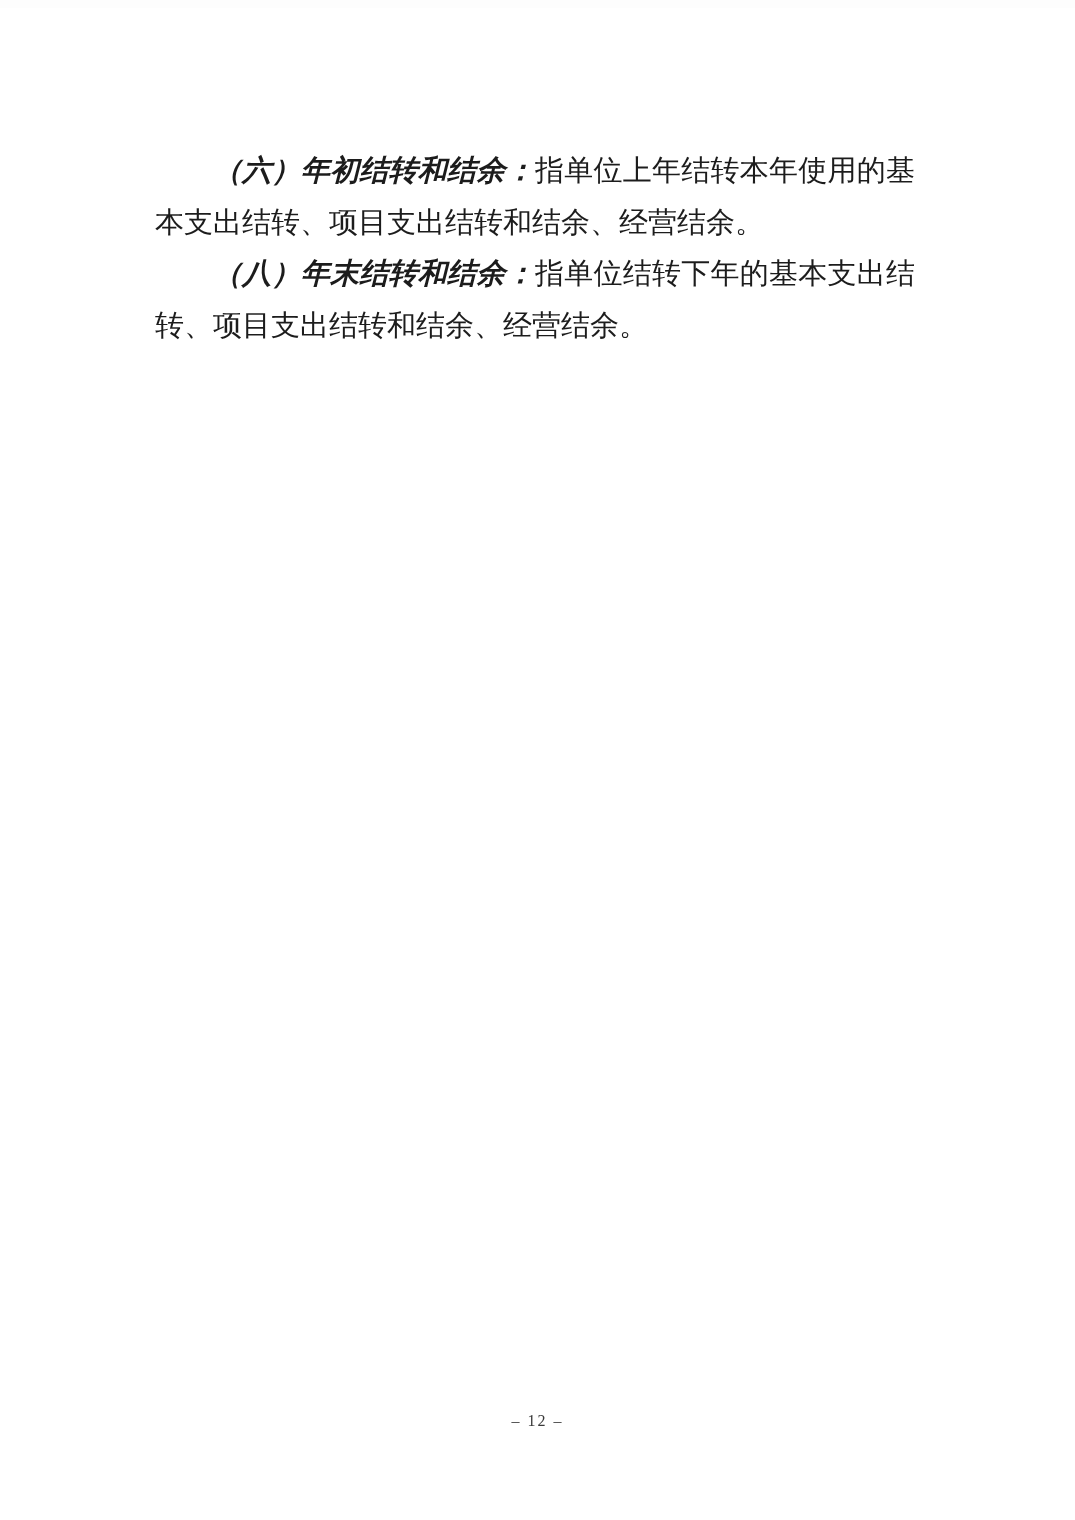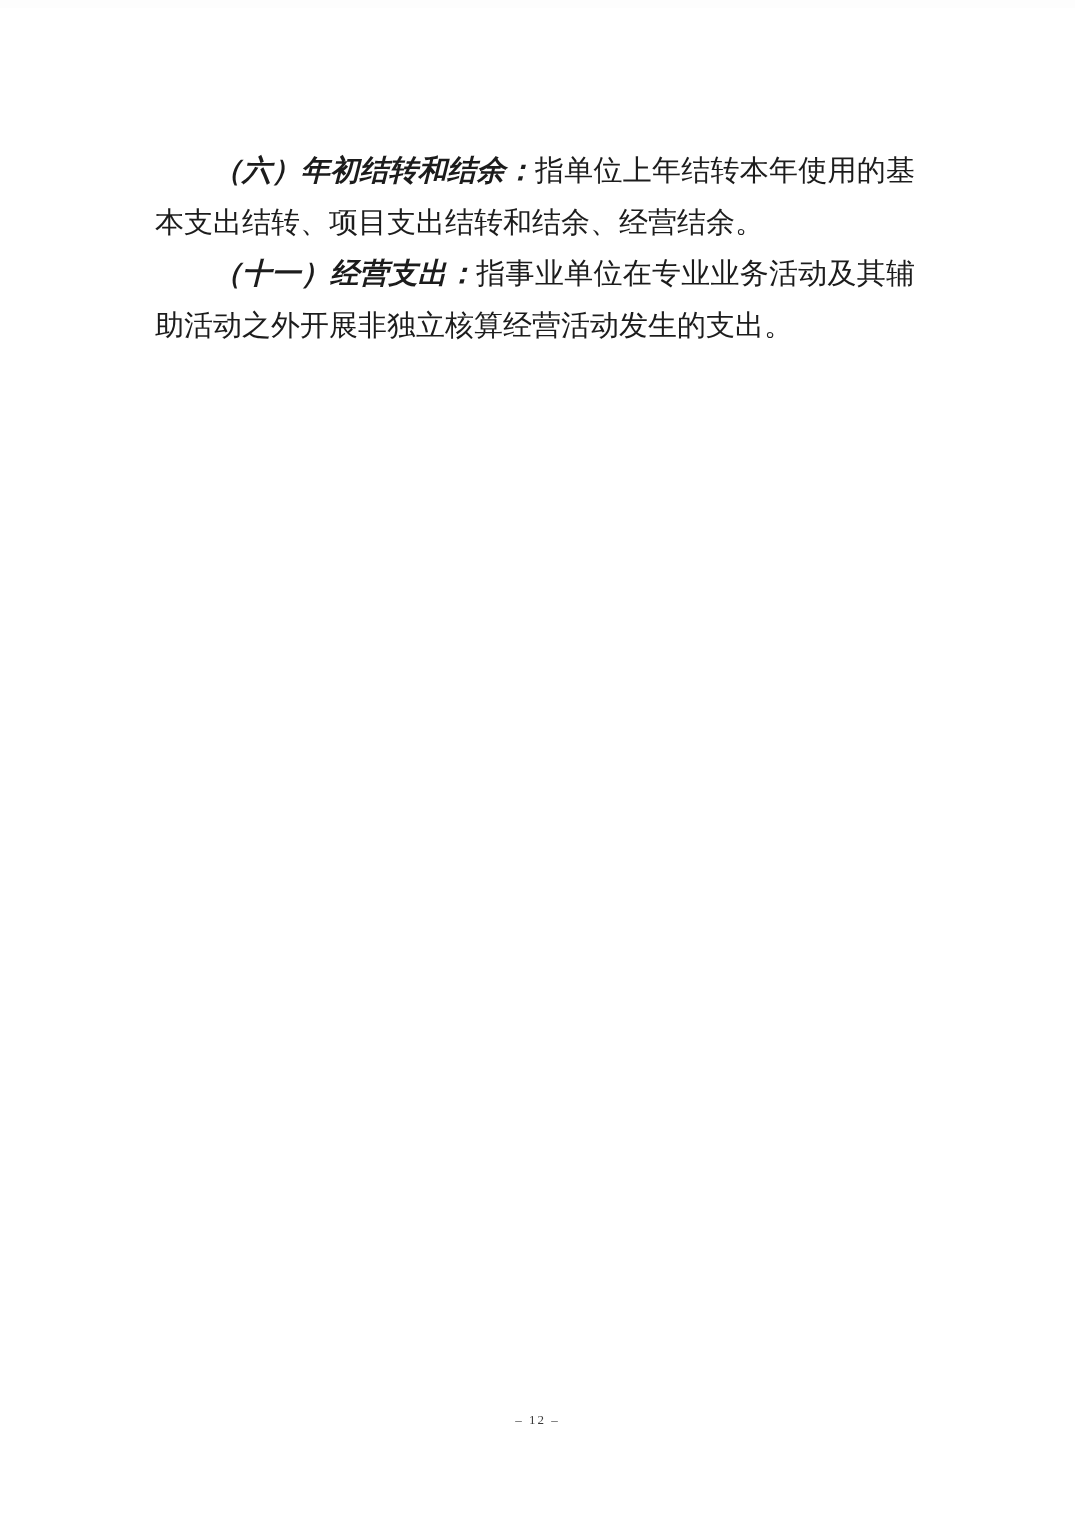--- a/index.html
+++ b/index.html
@@ -37,29 +37,29 @@
     font-style: italic;
     font-weight: 700;
   }
   .page-footer {
     position: absolute;
     top: 1404px;
     left: 0;
     width: 100%;
     text-align: center;
     font-family: "Liberation Serif", serif;
-    font-size: 13px;
+    font-size: 16px;
     color: #3a3a3a;
     letter-spacing: 2px;
   }
 </style>
 </head>
 <body>
 
 <div class="page">
   <main class="content">
     <p class="para"><span class="lead">（六）年初结转和结余：</span><span>指单位上年结转本年使用的基本支出结转、项目支出结转和结余、经营结余。</span></p>
-    <p class="para"><span class="lead">（十一）经营支出：</span><span>指事业单位在专业业务活动及其辅助活动之外开展非独立核算经营活动发生的支出。</span></p>
+    <p class="para"><span class="lead">（八）年末结转和结余：</span><span>指单位结转下年的基本支出结转、项目支出结转和结余、经营结余。</span></p>
   </main>
   <div class="page-footer">
     <span>– 12 –</span>
   </div>
 </div>
 
 </body></html>

